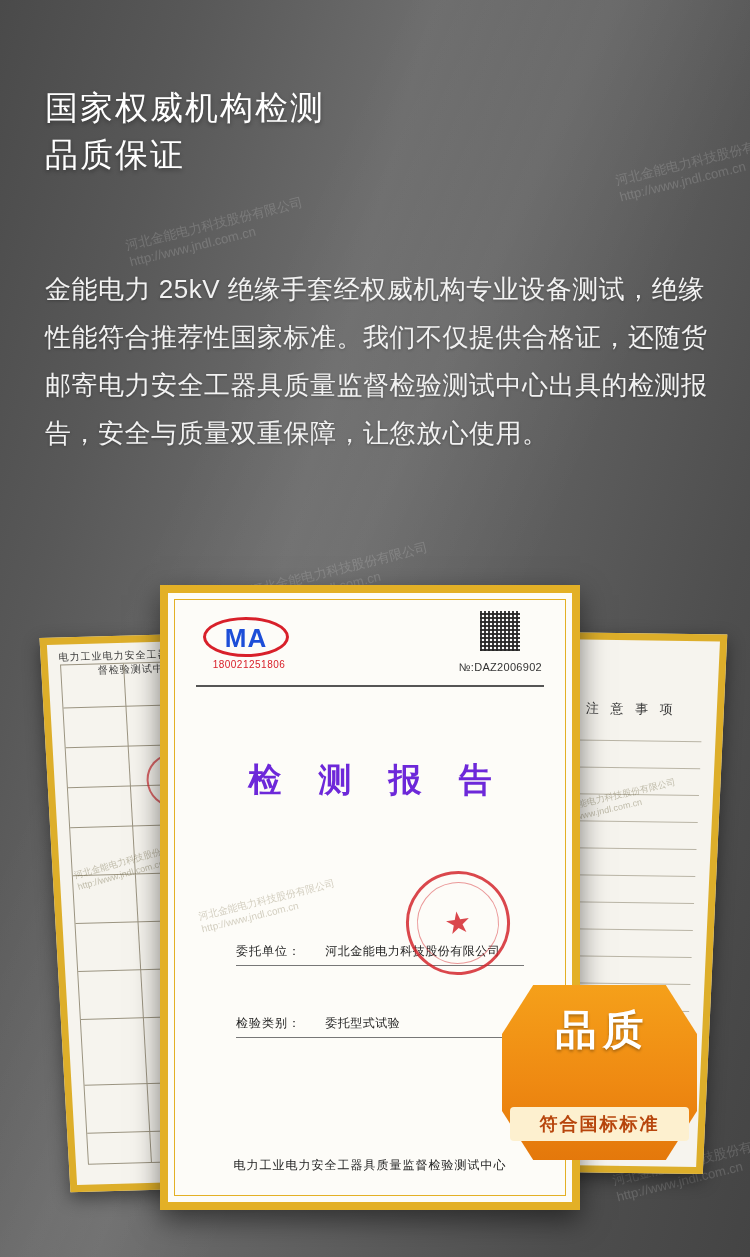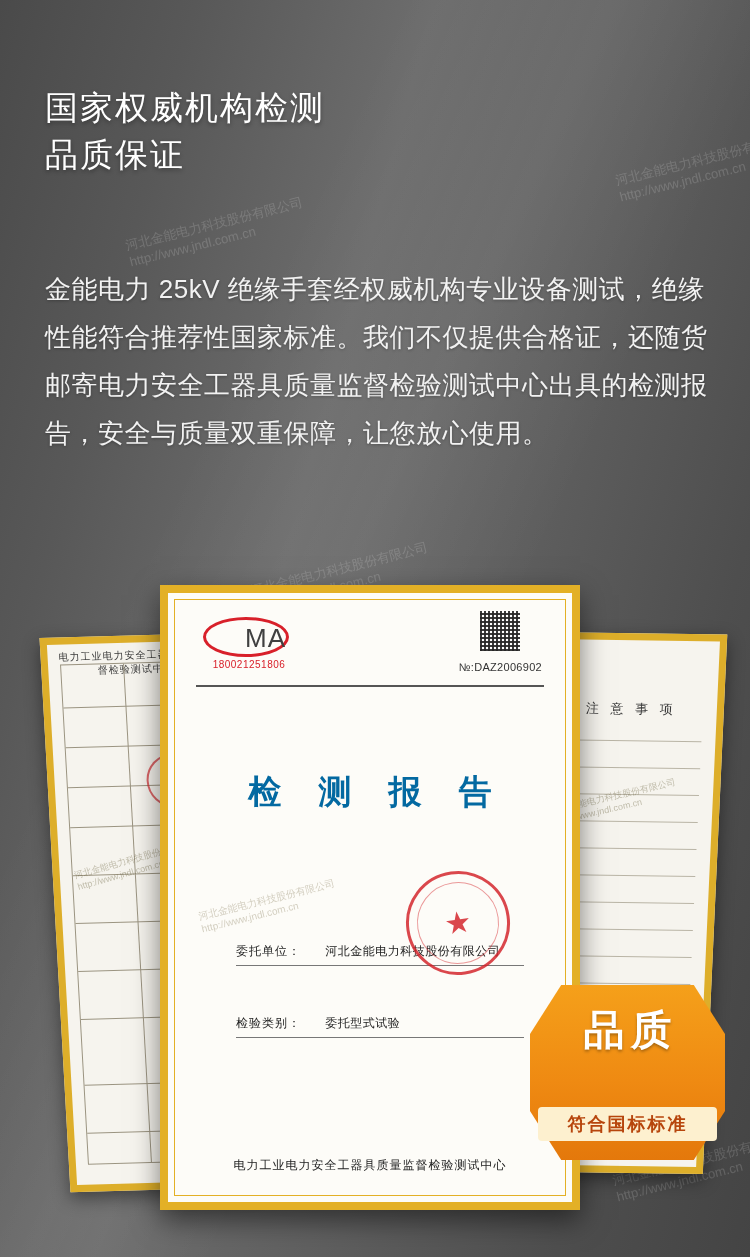--- a/index.html
+++ b/index.html
@@ -102,23 +102,23 @@
 
   
   .ma-badge {
     position: absolute; left: 35px; top: 24px;
     width: 92px; height: 52px;
   }
   .ma-ellipse {
     width: 86px; height: 40px;
     border: 3px solid #d8202a;
     border-radius: 50%;
-    color: #404040;
-    font-size: 26px; font-weight: normal;
-    text-align: right;
+    color: #1d4ed8;
+    font-size: 26px; font-weight: bold;
+    text-align: center;
     line-height: 36px;
     letter-spacing: 1px;
   }
   .ma-no {
     color: #d8202a; font-size: 10px;
     text-align: center; margin-top: 2px;
     letter-spacing: 0.5px;
   }
   .qr {
     position: absolute; right: 52px; top: 18px;
@@ -135,24 +135,23 @@
     letter-spacing: 0.3px;
   }
   .top-rule {
     position: absolute; left: 28px; right: 28px; top: 92px;
     border-top: 2px solid #555;
   }
   .title-big {
     position: absolute; left: 0; right: 0; top: 165px;
     text-align: center;
     font-size: 33px; font-weight: bold;
-    color: #0369a1;
+    color: #6d28d9;
     letter-spacing: 14px;
     text-indent: 14px;
-    margin-top: 12px;
   }
   .field {
     position: absolute; left: 68px; right: 48px;
     font-size: 12px; color: #222;
     border-bottom: 1px solid #777;
     padding-bottom: 5px;
   }
   .field .lbl { display: inline-block; width: 74px; letter-spacing: 1px; }
   .field .val { display: inline-block; margin-left: 12px; letter-spacing: 0.5px; }
   .f1 { top: 300px; }
@@ -211,21 +210,21 @@
     position: absolute;
     width: 54px; height: 54px;
     border: 2px solid #cf2a2f;
     border-radius: 50%;
     opacity: 0.7;
   }
 
   
   .badge {
     position: absolute;
-    left: 530px; top: 430px;
+    left: 502px; top: 430px;
     width: 195px; height: 175px;
   }
   .hex {
     position: absolute; inset: 0;
     background: linear-gradient(180deg, #f5a01a 0%, #ef8a12 55%, #e4780b 100%);
     clip-path: polygon(16% 0%, 84% 0%, 100% 28%, 100% 72%, 84% 100%, 16% 100%, 0% 72%, 0% 28%);
     box-shadow: 0 6px 16px rgba(0,0,0,0.4);
   }
   .badge-t1, .badge-t2 {
     position: absolute; left: 0; right: 0;

